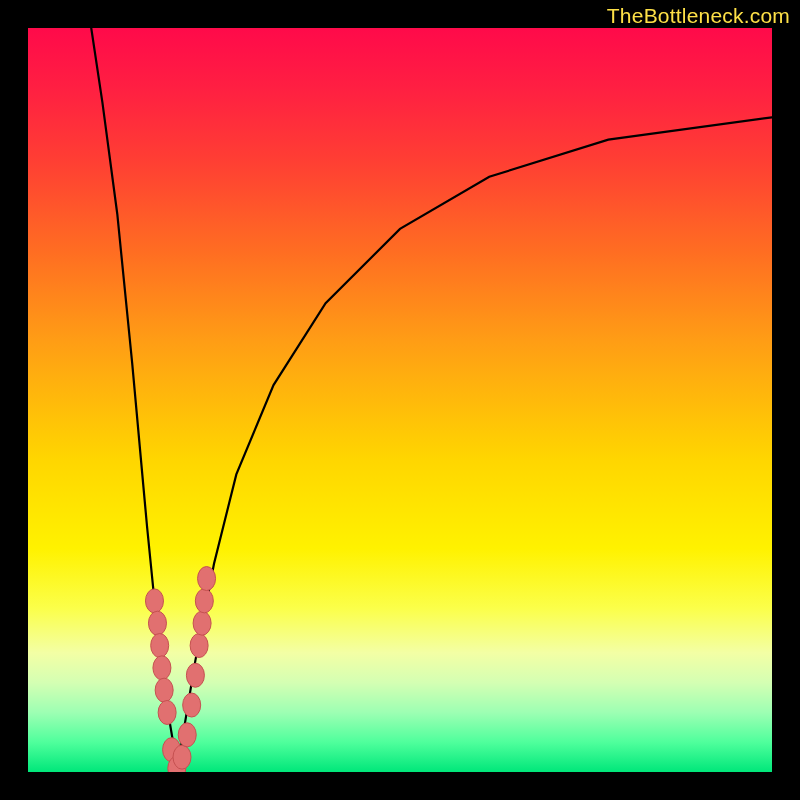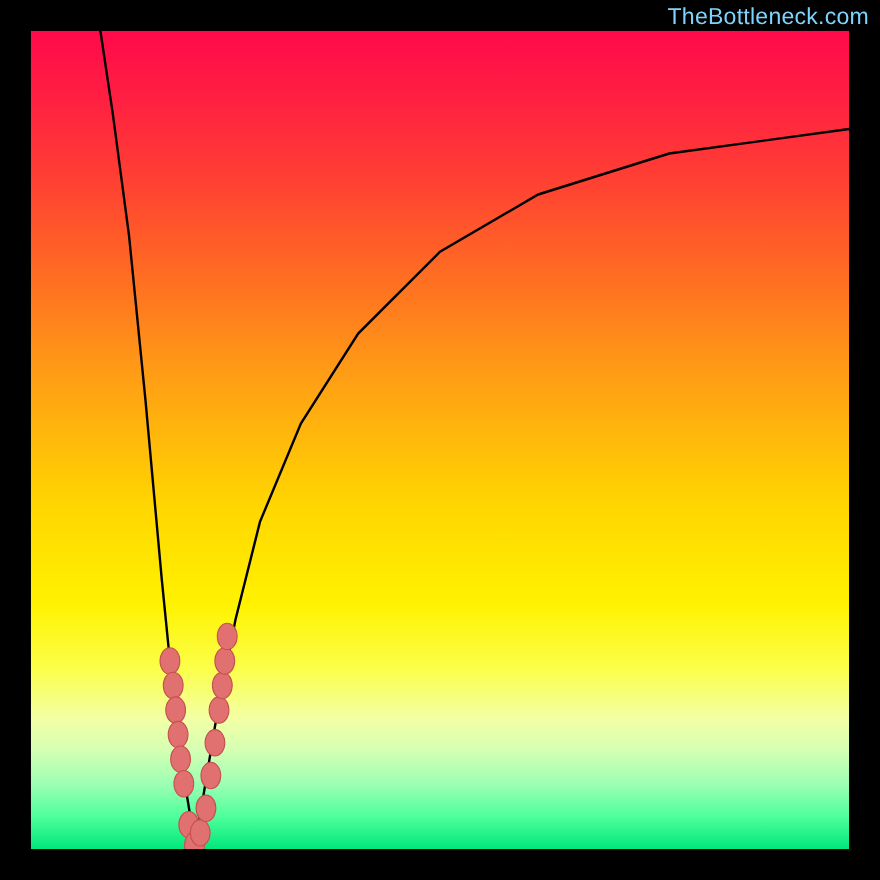--- a/index.html
+++ b/index.html
@@ -43,21 +43,21 @@
       #d4ffb3 88%,
       #9dffb3 92%,
       #4fff9c 96%,
       #00e77a 100%
     );
   }
   .watermark {
     position: absolute;
     top: 4px;
     right: 10px;
-    color: #7dd3fc;
+    color: #fde047;
     font-size: 21px;
     font-weight: 500;
     letter-spacing: 0.2px;
     user-select: none;
   }
   svg.curves {
     position: absolute;
     inset: 0;
   }
 </style>

